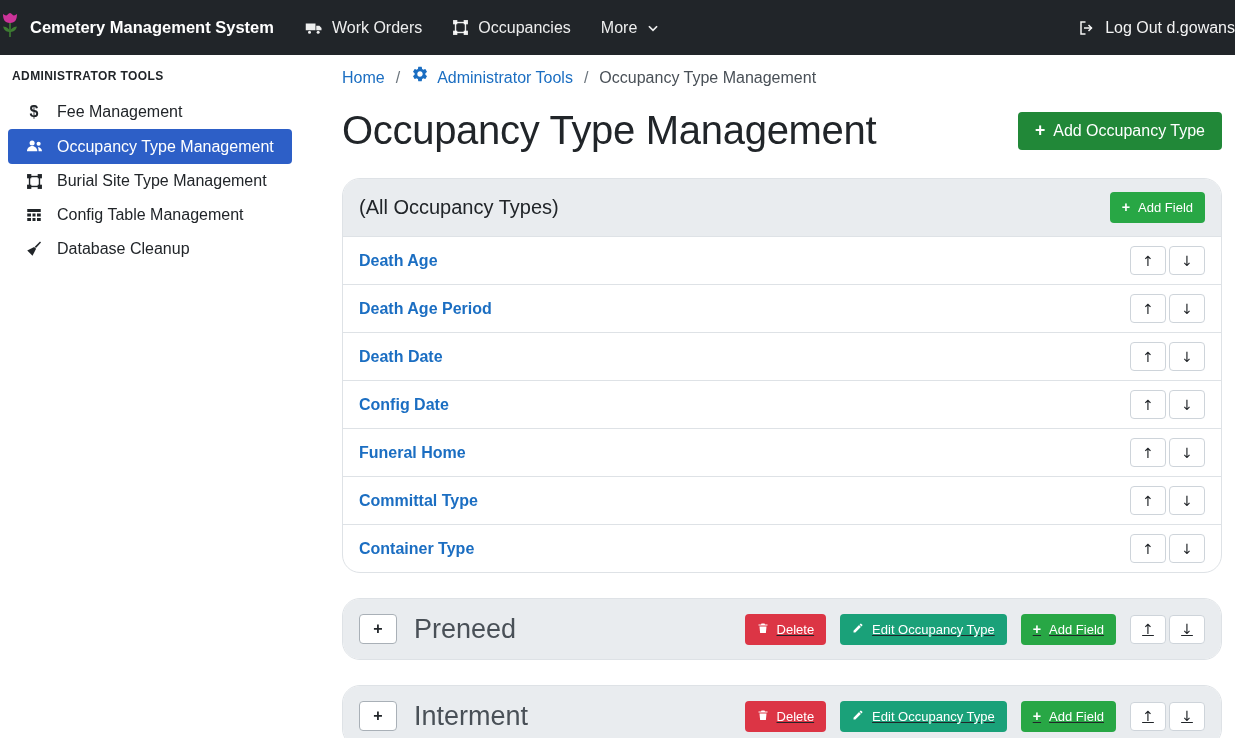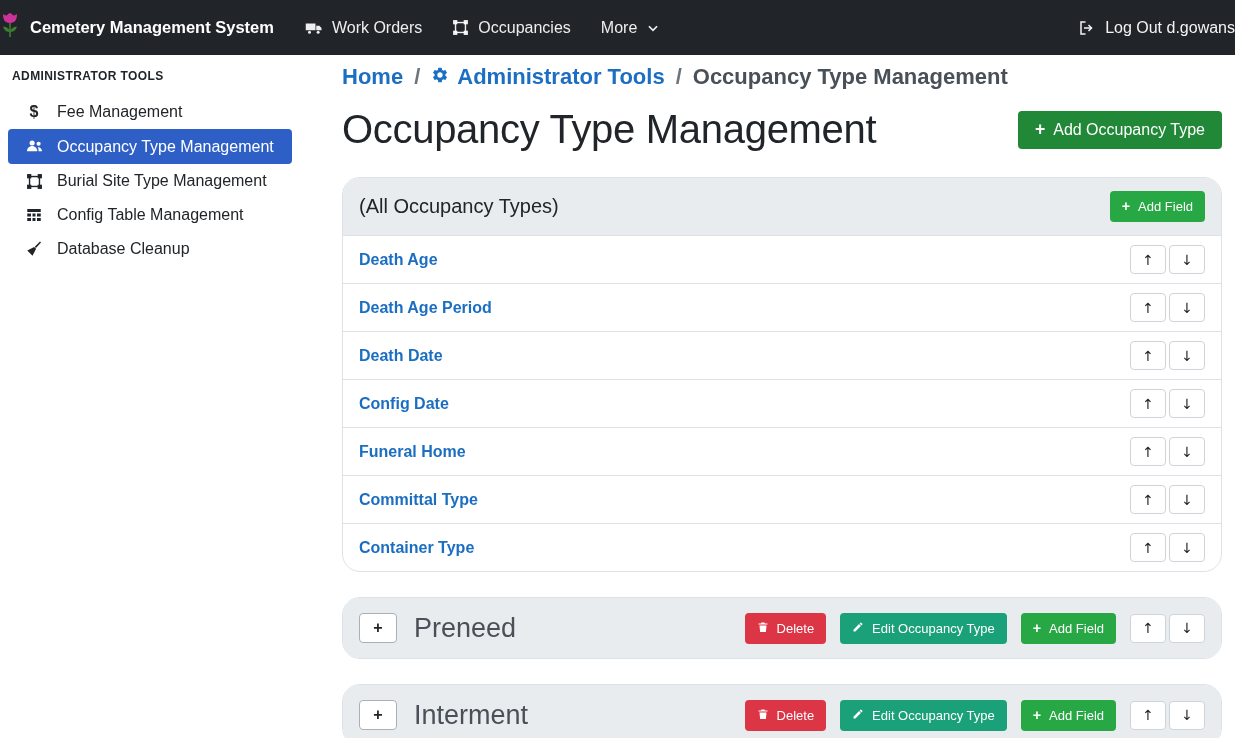--- a/index.html
+++ b/index.html
@@ -23,21 +23,21 @@
   .layout { display:flex; height:715px;gap:22px; }
   .sidebar { flex:0 0 300px; width:300px; padding-top:12px; background:#fff; }
   .sidebar-heading { padding:2px 12px 12px; font-size:12px; font-weight:700; letter-spacing:.4px; text-transform:uppercase; color:#212529; }
   .side-item { display:flex; align-items:center; gap:13px; margin:0 8px; padding:8px 16px; border-radius:4px; font-size:16px; color:#212529; cursor:pointer; }
   .side-item.active { background:var(--sidebar-active-bg,#2d5fc7); color:#fff; }
   .side-ico { width:20px; display:flex; justify-content:center; align-items:center; font-weight:700; font-size:16px; }
 
   .main { flex:1; padding:10px 13px 0 20px; min-width:0; }
 
   
-  .breadcrumb { display:flex; align-items:center; gap:11px; font-size:22px; line-height:24px;font-weight:bold; }
+  .breadcrumb { display:flex; align-items:center; gap:11px; font-size:16px; line-height:24px; }
   .breadcrumb a { color:var(--link-blue,#1b6ec2); display:flex; align-items:center; gap:8px; cursor:pointer; }
   .breadcrumb .sep { color:#6c757d; }
   .bc-current { color:#495057; }
 
   
   .title-row { display:flex; align-items:center; justify-content:space-between; margin-top:18px; }
   h1.page-title { font-size:40px; font-weight:400; color:#212529; letter-spacing:-.3px; }
 
   
   .btn { display:inline-flex; align-items:center; gap:8px; border:none; border-radius:4px; color:#fff; cursor:pointer; white-space:nowrap; }
@@ -57,21 +57,21 @@
   .card { margin-top:25px; border:1px solid var(--border-gray,#dee2e6); border-radius:18px; background:#fff; overflow:hidden; }
   .card-header { background:var(--card-header-bg,#e9ecef); padding:13px 16px; display:flex; align-items:center; justify-content:space-between; }
   .card-title { font-size:20px; color:#212529; line-height:27px; }
   .field-row { display:flex; align-items:center; justify-content:space-between; padding:9px 16px; border-top:1px solid var(--border-gray,#dee2e6); }
   .field-link { font-weight:600; font-size:16px; color:var(--link-blue,#1b6ec2); cursor:pointer; line-height:27px; }
 
   .type-header { background:var(--card-header-bg,#e9ecef); padding:12px 16px; display:flex; align-items:center; }
   .btn-expand { width:38px; height:30px; background:#fff; border:1px solid #a9b0b7; border-radius:4px;
                 font-size:16px; font-weight:700; color:#212529; cursor:pointer; display:flex; align-items:center; justify-content:center; }
   .type-title { margin-left:17px; font-size:27px; font-weight:500; color:#495057; line-height:36px; }
-  .type-actions { margin-left:auto; display:flex; align-items:center; gap:14px; }
+  .type-actions { margin-left:auto; display:flex; align-items:center; gap:14px;text-decoration:underline; }
 </style>
 </head>
 <body>
 
 <header class="navbar">
   <div class="brand">
     <span>
       <svg width="20" height="26" viewBox="0 0 20 26">
         <path d="M3 1c0 5 1.5 9 7 9s7-4 7-9c-2 1.6-3.5 2-4.7.6C11.5.9 10.8 0 10 0S8.5.9 7.7 1.6C6.5 3 5 2.6 3 1z" fill="#cc3399"></path>
         <path d="M10 10v14" stroke="#3e7d32" stroke-width="1.6"></path>

